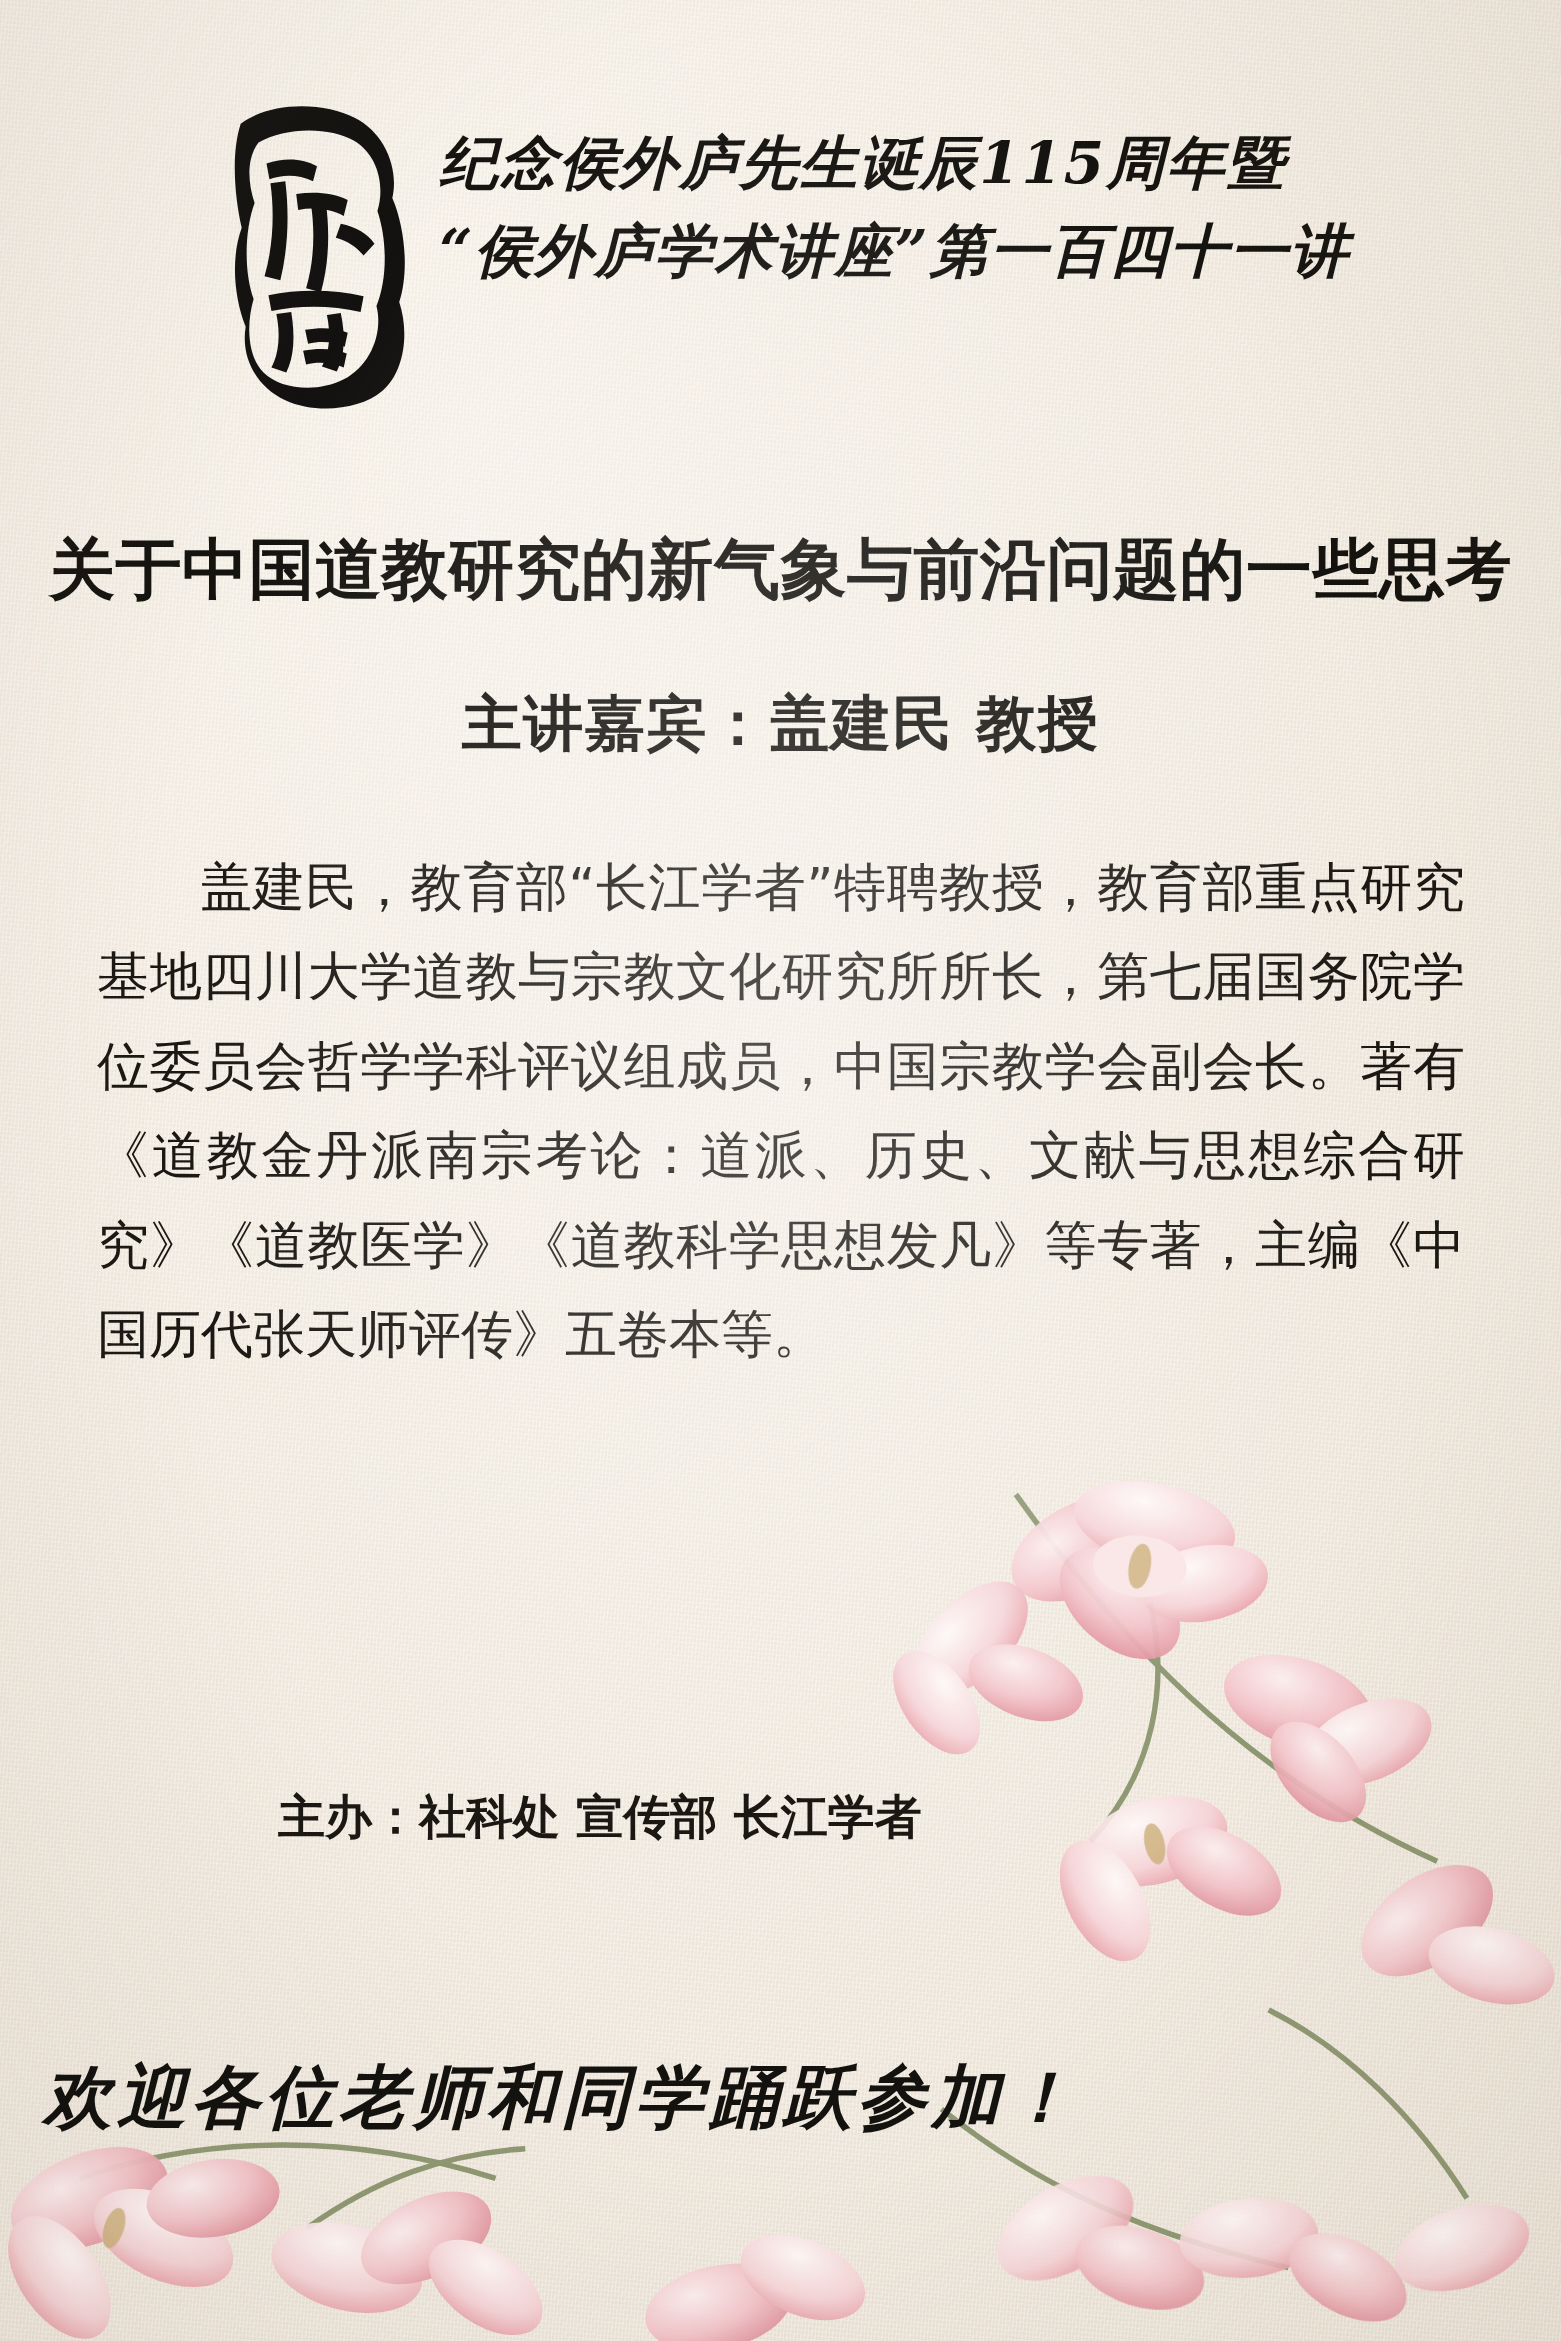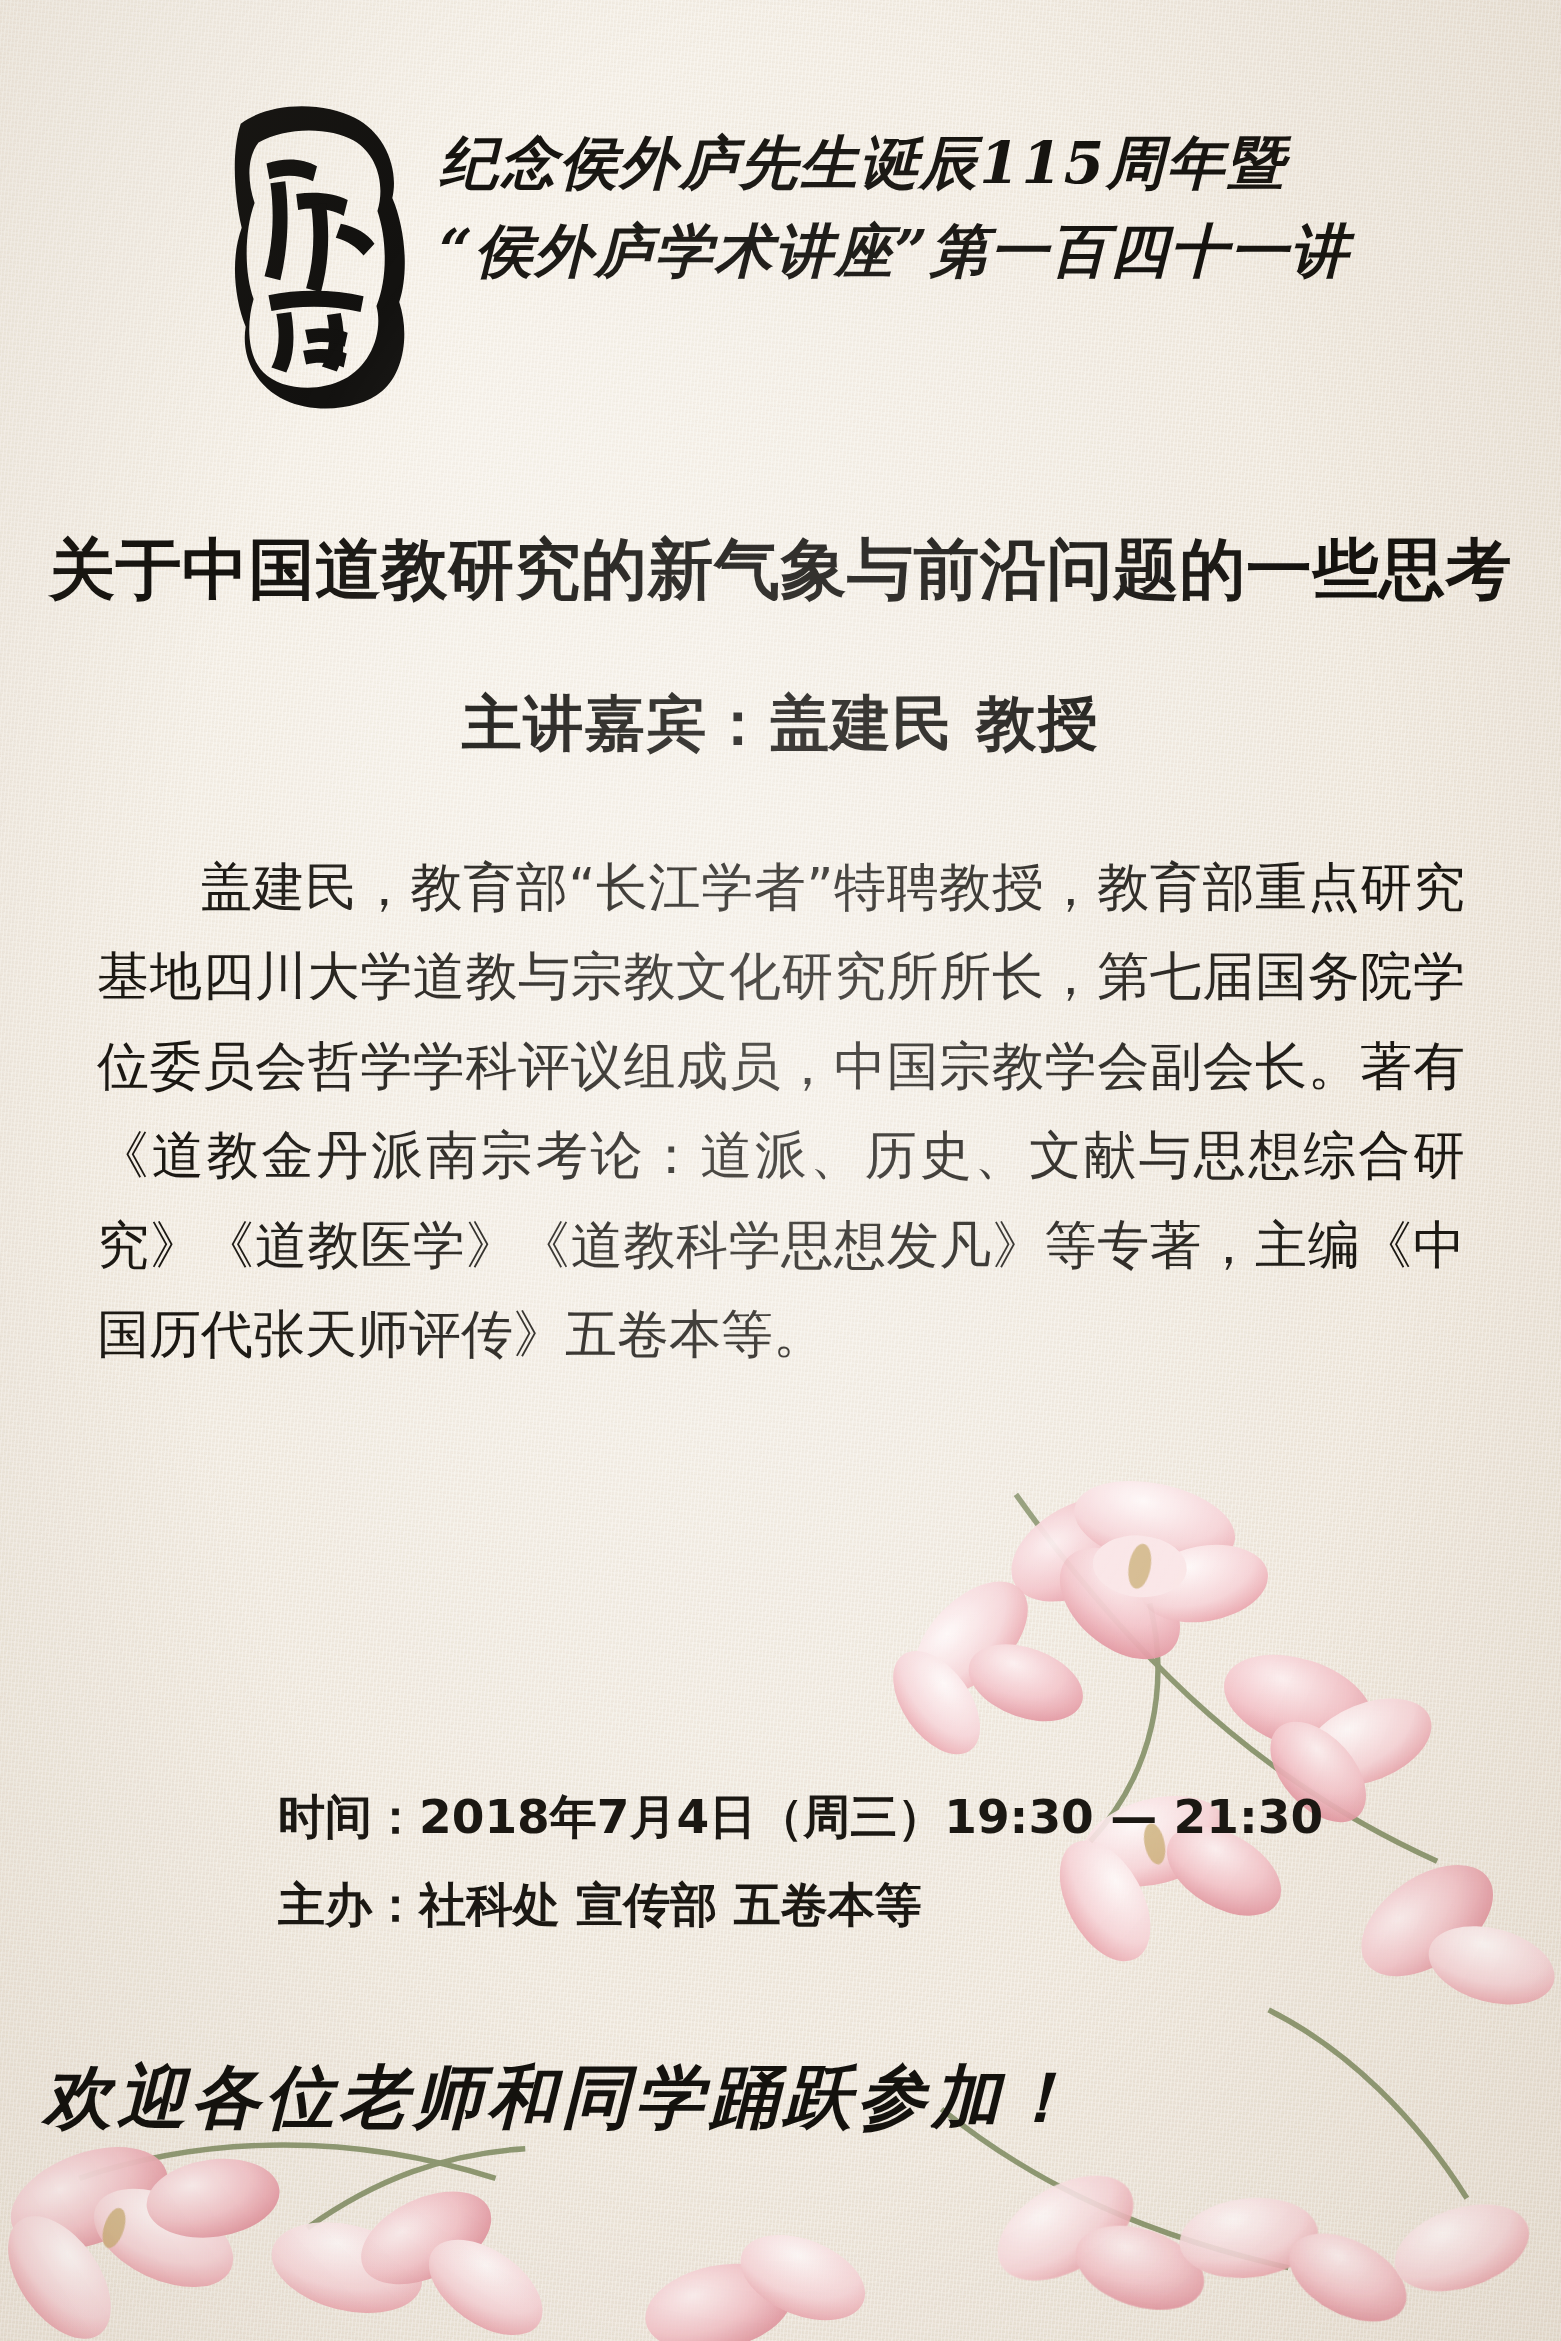--- a/index.html
+++ b/index.html
@@ -289,23 +289,20 @@
         <ellipse cx="2330" cy="845" rx="20" ry="42" transform="rotate(-12 2330 845)"></ellipse>
         <ellipse cx="230" cy="1620" rx="20" ry="42" transform="rotate(18 230 1620)"></ellipse>
       </g>
     </svg>
   </div>
 
   <div class="vignette"></div>
 
   <div class="details">
     <div class="detail-row">
-      <span class="detail-label">时间：</span><span class="detail-value">2018年7月4日（周三）19:30 — 21:30</span>
-    </div>
-    <div class="detail-row">
-      <span class="detail-label">主办：</span><span class="detail-value">社科处 宣传部 五卷本等</span>
+      <span class="detail-label">主办：</span><span class="detail-value">社科处 宣传部 长江学者</span>
     </div>
   </div>
 
   <div class="welcome">欢迎各位老师和同学踊跃参加！</div>
 
 </div>
 
 
 </body></html>

